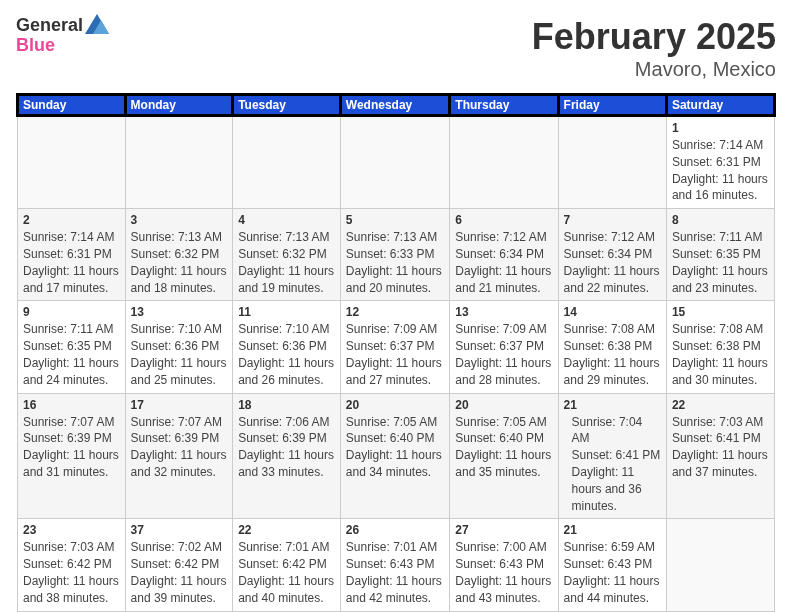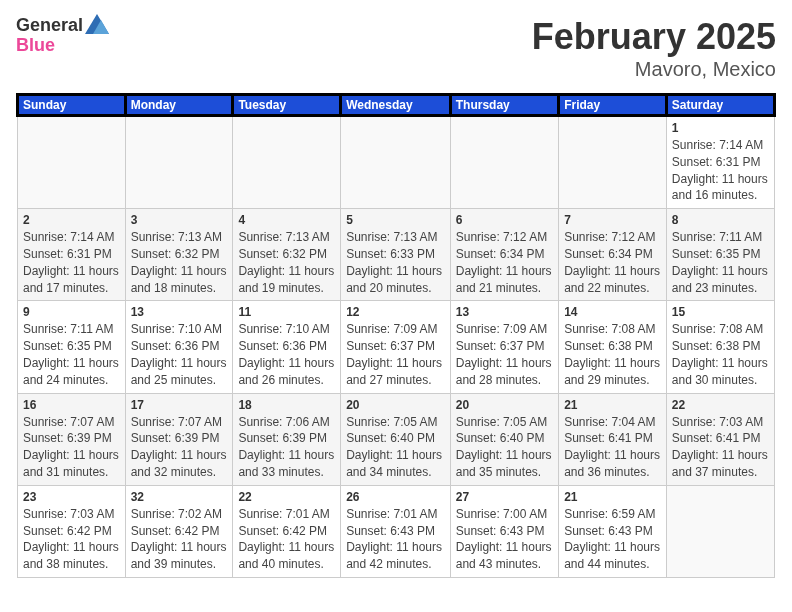--- a/index.html
+++ b/index.html
@@ -262,40 +262,40 @@
 Daylight: 11 hours and 34 minutes.</div>
         </td>
         <td>
           <span class="day-number">20</span>
           <div class="day-info" style="white-space: pre-line;">Sunrise: 7:05 AM
 Sunset: 6:40 PM
 Daylight: 11 hours and 35 minutes.</div>
         </td>
         <td>
           <span class="day-number">21</span>
-          <div class="day-info" style="white-space: pre-line;">Sunrise: 7:04 AM
+          <div class="day-info" style="white-space: pre-line; margin-left: 8px;">Sunrise: 7:04 AM
 Sunset: 6:41 PM
 Daylight: 11 hours and 36 minutes.</div>
         </td>
         <td>
           <span class="day-number">22</span>
           <div class="day-info" style="white-space: pre-line;">Sunrise: 7:03 AM
 Sunset: 6:41 PM
 Daylight: 11 hours and 37 minutes.</div>
         </td>
       </tr>
       <tr>
         <td>
           <span class="day-number">23</span>
           <div class="day-info" style="white-space: pre-line;">Sunrise: 7:03 AM
 Sunset: 6:42 PM
 Daylight: 11 hours and 38 minutes.</div>
         </td>
         <td>
-          <span class="day-number">32</span>
+          <span class="day-number">37</span>
           <div class="day-info" style="white-space: pre-line;">Sunrise: 7:02 AM
 Sunset: 6:42 PM
 Daylight: 11 hours and 39 minutes.</div>
         </td>
         <td>
           <span class="day-number">22</span>
           <div class="day-info" style="white-space: pre-line;">Sunrise: 7:01 AM
 Sunset: 6:42 PM
 Daylight: 11 hours and 40 minutes.</div>
         </td>

